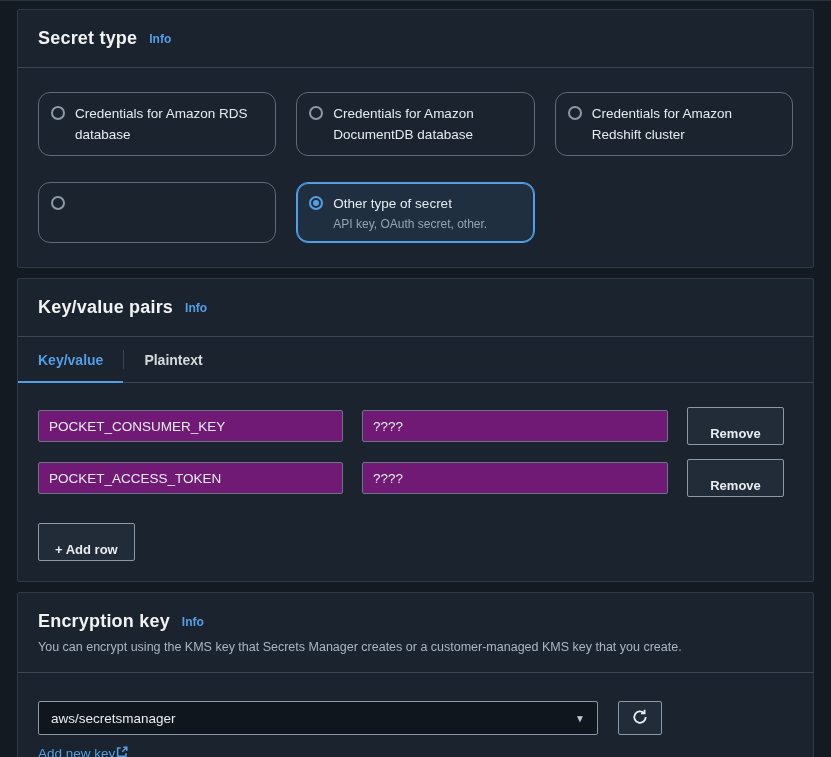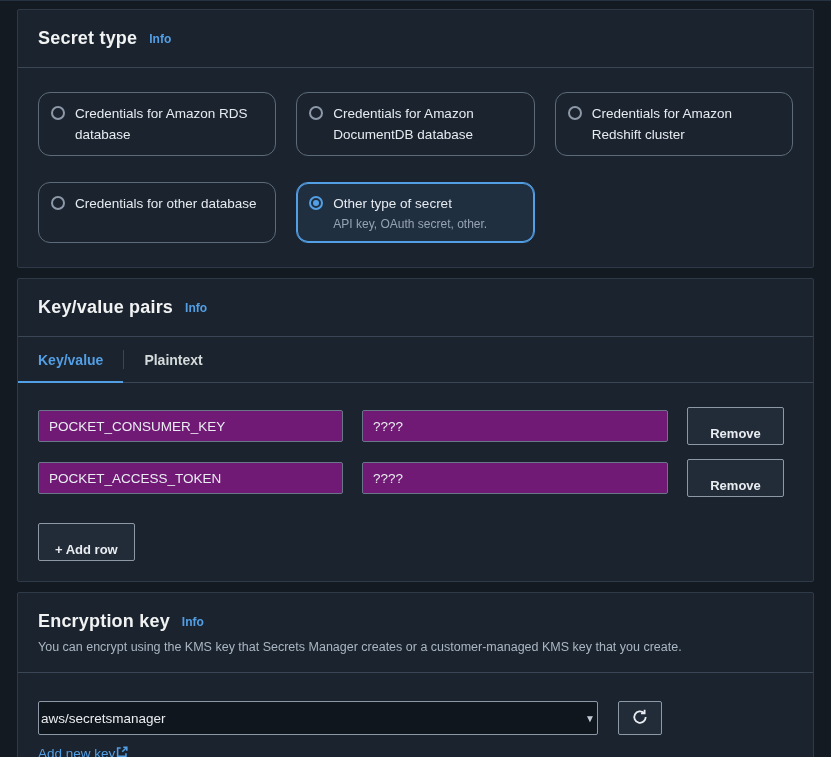--- a/index.html
+++ b/index.html
@@ -66,21 +66,21 @@
   }
   .add-row-btn { margin-top: 12px; }
 
   
   .enc-body { padding: 28px 20px 18px; }
   .select-row { display: flex; gap: 20px; align-items: center; }
   .select {
     width: 560px; height: 34px; background: #10161d;
     border: 1px solid #8c98a6; border-radius: 2px;
     display: flex; align-items: center; justify-content: space-between;
-    padding: 0 2px; cursor: pointer; font-size: 13.5px; color: #e9edf1;
+    padding: 0 12px; cursor: pointer; font-size: 13.5px; color: #e9edf1;
   }
   .caret { font-size: 10px; color: #c3ccd6; }
   .icon-btn { width: 44px; height: 34px; display: flex; align-items: center; justify-content: center; padding: 0; }
   .link-row { margin-top: 9px; }
   .link { display: inline-flex; align-items: center; gap: 0; color: var(--accent-blue, #539fe5); font-size: 13.5px; cursor: pointer; text-decoration: none; }
 </style>
 </head>
 <body>
 
 <div class="page">
@@ -106,23 +106,20 @@
         </span>
       </label>
       <label class="radio-card">
         <span class="radio"></span>
         <span class="radio-text">
           <span class="radio-label">Credentials for Amazon Redshift cluster</span>
         </span>
       </label>
       <label class="radio-card">
         <span class="radio"></span>
-        <span class="radio-text">
-          <span class="radio-label">Credentials for other database</span>
-        </span>
       </label>
       <label class="radio-card selected">
         <span class="radio checked"></span>
         <span class="radio-text">
           <span class="radio-label">Other type of secret</span>
           <span class="radio-sublabel">API key, OAuth secret, other.</span>
         </span>
       </label>
     </div>
   </section>

